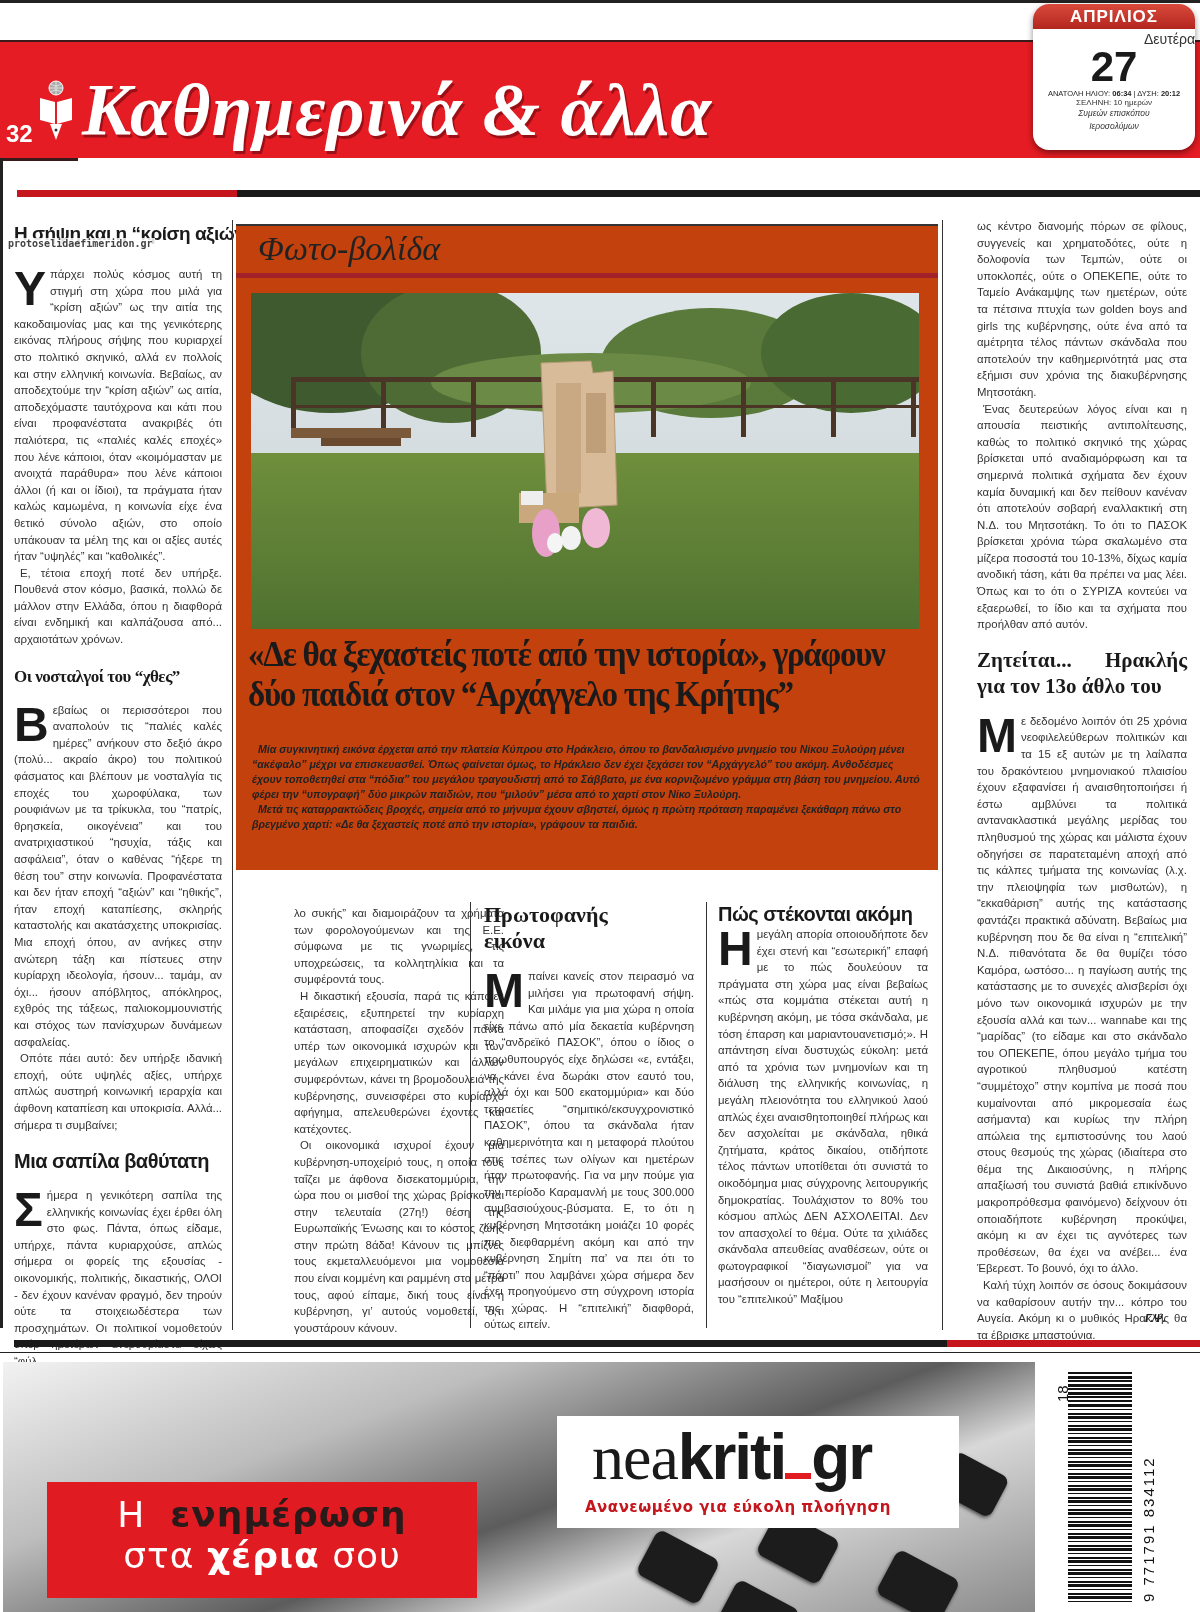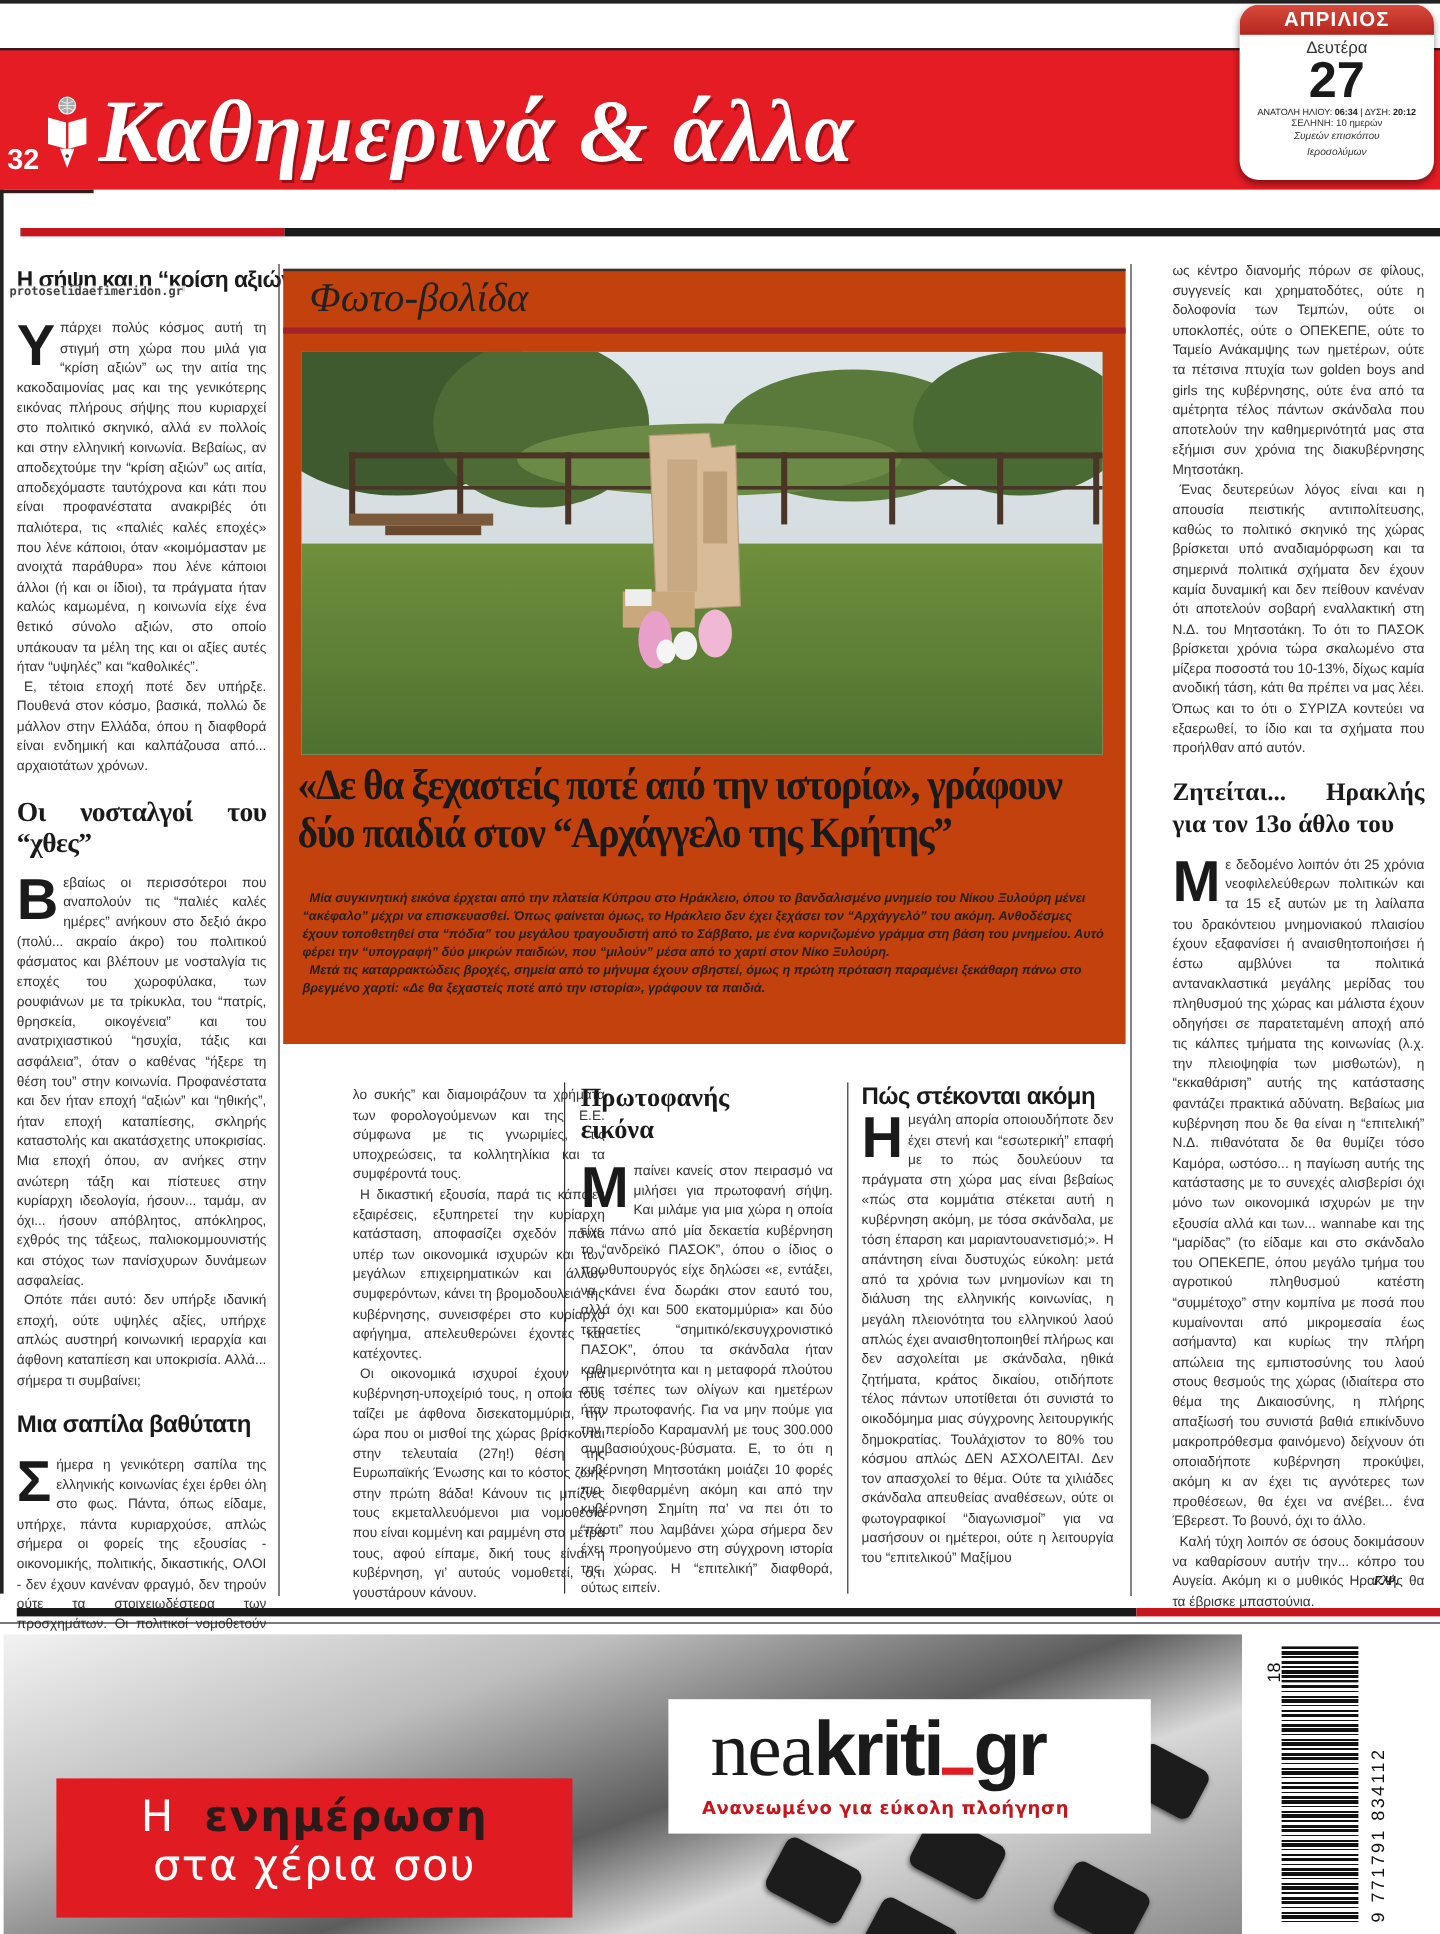--- a/index.html
+++ b/index.html
@@ -12,21 +12,21 @@
   .header-band { position: absolute; left: 0; top: 40px; width: 1200px; height: 118px; background: #e51c23; border-top: 2px solid #3a1a1a; }
   .page-number { position: absolute; left: 6px; top: 120px; color: #fff; font: bold 24px "Liberation Sans", sans-serif; }
   .section-logo { position: absolute; left: 38px; top: 80px; width: 36px; height: 62px; }
   .section-title { position: absolute; left: 82px; top: 68px; color: #fff; font: italic bold 74px "Liberation Serif", serif; letter-spacing: 1px; text-shadow: 2px 3px 0 #9b1016; white-space: nowrap; }
   .header-shadow { position: absolute; left: 0; top: 158px; width: 78px; height: 3px; background: #3a1a1a; }
   .left-frame { position: absolute; left: 0; top: 158px; width: 3px; height: 1170px; background: #222; }
 
   
   .calendar { position: absolute; left: 1033px; top: 4px; width: 162px; height: 146px; background: #fff; border-radius: 16px; box-shadow: 0 3px 6px rgba(0,0,0,0.45); overflow: hidden; text-align: center; }
   .cal-month { background: linear-gradient(#d94a3c, #b3261e); color: #fff; font: bold 17px "Liberation Sans", sans-serif; padding: 3px 0 2px; letter-spacing: 1px; }
-  .cal-day-name { font: 14px "Liberation Sans", sans-serif; color: #333; margin-top: 2px; }
+  .cal-day-name { font: 14px "Liberation Sans", sans-serif; color: #333; margin-top: 2px; text-align: right; }
   .cal-day { font: bold 42px "Liberation Sans", sans-serif; color: #1a1a1a; line-height: 40px; }
   .cal-sun { font: 7.5px "Liberation Sans", sans-serif; color: #222; margin-top: 2px; }
   .cal-sun b { font-weight: bold; }
   .cal-moon { font: 8px "Liberation Sans", sans-serif; color: #333; }
   .cal-saint { font: italic 8.5px "Liberation Sans", sans-serif; color: #333; line-height: 13px; }
 
   
   .rule-red { position: absolute; left: 17px; top: 190px; width: 220px; height: 7px; background: #c4161c; }
   .rule-black { position: absolute; left: 237px; top: 190px; width: 963px; height: 7px; background: #1a1a1a; }
 
@@ -64,21 +64,21 @@
   .rule-bottom-red { position: absolute; left: 947px; top: 1340px; width: 253px; height: 7px; background: #c4161c; }
   .rule-bottom-thin { position: absolute; left: 0; top: 1352px; width: 1200px; height: 1px; background: #222; }
 
   
   .ad { position: absolute; left: 3px; top: 1362px; width: 1032px; height: 250px; background: linear-gradient(160deg, #f2f2f2 0%, #bdbdbd 30%, #5c5c5c 55%, #d8d8d8 70%, #8a8a8a 100%); overflow: hidden; }
   .ad-key { position: absolute; background: #1c1c1c; border-radius: 8px; transform: rotate(28deg); box-shadow: 0 2px 4px rgba(0,0,0,0.6); }
   .ad-red { position: absolute; left: 44px; top: 120px; width: 430px; height: 116px; background: #e11b22; text-align: center; color: #fff; }
   .ad-line1 { font: 36px "DejaVu Sans", sans-serif; margin-top: 12px; letter-spacing: 1px; }
   .ad-line1 b { color: #2a1a1a; font-weight: bold; }
   .ad-line2 { font: 36px "DejaVu Sans", sans-serif; letter-spacing: 1px; }
-  .ad-line2 b { font-weight: normal; color: #fff; }
+  .ad-line2 b { font-weight: bold; color: #fff; }
   .ad-brand-box { position: absolute; left: 554px; top: 54px; width: 402px; height: 112px; background: #fff; }
   .ad-brand { position: absolute; left: 14px; top: 4px; font: 64px "Liberation Serif", serif; color: #1a1a1a; letter-spacing: -1px; white-space: nowrap; margin-left: 21px; }
   .ad-brand b { font: bold 64px "Liberation Sans", sans-serif; letter-spacing: -2px; }
   .ad-underscore { display: inline-block; width: 26px; height: 6px; background: #e11b22; vertical-align: baseline; }
   .ad-tagline { position: absolute; left: 28px; top: 82px; font: bold 15px "DejaVu Sans", sans-serif; color: #c4161c; letter-spacing: 0.5px; }
 
   
   .barcode { position: absolute; left: 1040px; top: 1362px; width: 160px; height: 250px; background: #fff; }
   .barcode-bars { position: absolute; left: 28px; top: 42px; width: 64px; height: 200px; background: repeating-linear-gradient(180deg, #111 0 3px, #fff 3px 5px, #111 5px 6px, #fff 6px 9px, #111 9px 11px, #fff 11px 12px); }
   .barcode-small { position: absolute; left: 28px; top: 10px; width: 64px; height: 30px; background: repeating-linear-gradient(180deg, #111 0 2px, #fff 2px 4px, #111 4px 7px, #fff 7px 8px); }
@@ -119,21 +119,21 @@
   <div class="cal-saint">Ιεροσολύμων</div>
 </div>
 
 <div class="rule-red"></div>
 <div class="rule-black"></div>
 
 <div class="col col-left">
   <div class="h-sans" style="font-size:19px;margin-bottom:20px;white-space:nowrap;">Η σήψη και η “κρίση αξιών”</div>
   <p class="first"><span class="dropcap">Υ</span><span>πάρχει πολύς κόσμος αυτή τη στιγμή στη χώρα που μιλά για “κρίση αξιών” ως την αιτία της κακοδαιμονίας μας και της γενικότερης εικόνας πλήρους σήψης που κυριαρχεί στο πολιτικό σκηνικό, αλλά εν πολλοίς και στην ελληνική κοινωνία. Βεβαίως, αν αποδεχτούμε την “κρίση αξιών” ως αιτία, αποδεχόμαστε ταυτόχρονα και κάτι που είναι προφανέστατα ανακριβές ότι παλιότερα, τις «παλιές καλές εποχές» που λένε κάποιοι, όταν «κοιμόμασταν με ανοιχτά παράθυρα» που λένε κάποιοι άλλοι (ή και οι ίδιοι), τα πράγματα ήταν καλώς καμωμένα, η κοινωνία είχε ένα θετικό σύνολο αξιών, στο οποίο υπάκουαν τα μέλη της και οι αξίες αυτές ήταν “υψηλές” και “καθολικές”.</span></p>
   <p>Ε, τέτοια εποχή ποτέ δεν υπήρξε. Πουθενά στον κόσμο, βασικά, πολλώ δε μάλλον στην Ελλάδα, όπου η διαφθορά είναι ενδημική και καλπάζουσα από... αρχαιοτάτων χρόνων.</p>
-  <div class="h-serif" style="font-size:23px;margin:16px 0 12px;letter-spacing:-0.5px;">Οι νοσταλγοί του “χθες”</div>
+  <div class="h-serif" style="font-size:17px;margin:16px 0 12px;letter-spacing:-0.5px;">Οι νοσταλγοί του “χθες”</div>
   <p class="first"><span class="dropcap">Β</span><span>εβαίως οι περισσότεροι που αναπολούν τις “παλιές καλές ημέρες” ανήκουν στο δεξιό άκρο (πολύ... ακραίο άκρο) του πολιτικού φάσματος και βλέπουν με νοσταλγία τις εποχές του χωροφύλακα, των ρουφιάνων με τα τρίκυκλα, του “πατρίς, θρησκεία, οικογένεια” και του ανατριχιαστικού “ησυχία, τάξις και ασφάλεια”, όταν ο καθένας “ήξερε τη θέση του” στην κοινωνία. Προφανέστατα και δεν ήταν εποχή “αξιών” και “ηθικής”, ήταν εποχή καταπίεσης, σκληρής καταστολής και ακατάσχετης υποκρισίας. Μια εποχή όπου, αν ανήκες στην ανώτερη τάξη και πίστευες στην κυρίαρχη ιδεολογία, ήσουν... ταμάμ, αν όχι... ήσουν απόβλητος, απόκληρος, εχθρός της τάξεως, παλιοκομμουνιστής και στόχος των πανίσχυρων δυνάμεων ασφαλείας.</span></p>
   <p>Οπότε πάει αυτό: δεν υπήρξε ιδανική εποχή, ούτε υψηλές αξίες, υπήρχε απλώς αυστηρή κοινωνική ιεραρχία και άφθονη καταπίεση και υποκρισία. Αλλά... σήμερα τι συμβαίνει;</p>
   <div class="h-sans" style="margin:16px 0 14px;">Μια σαπίλα βαθύτατη</div>
   <p class="first"><span class="dropcap">Σ</span><span>ήμερα η γενικότερη σαπίλα της ελληνικής κοινωνίας έχει έρθει όλη στο φως. Πάντα, όπως είδαμε, υπήρχε, πάντα κυριαρχούσε, απλώς σήμερα οι φορείς της εξουσίας - οικονομικής, πολιτικής, δικαστικής, ΟΛΟΙ - δεν έχουν κανέναν φραγμό, δεν τηρούν ούτε τα στοιχειωδέστερα των προσχημάτων. Οι πολιτικοί νομοθετούν υπέρ ημετέρων ανερυθρίαστα δίχως “φύλ-</span></p>
 </div>
 <div class="watermark">protoselidaefimeridon.gr</div>
 
 <div class="vrule" style="left:232px;top:220px;height:1110px;"></div>
 
 <div class="feature">

